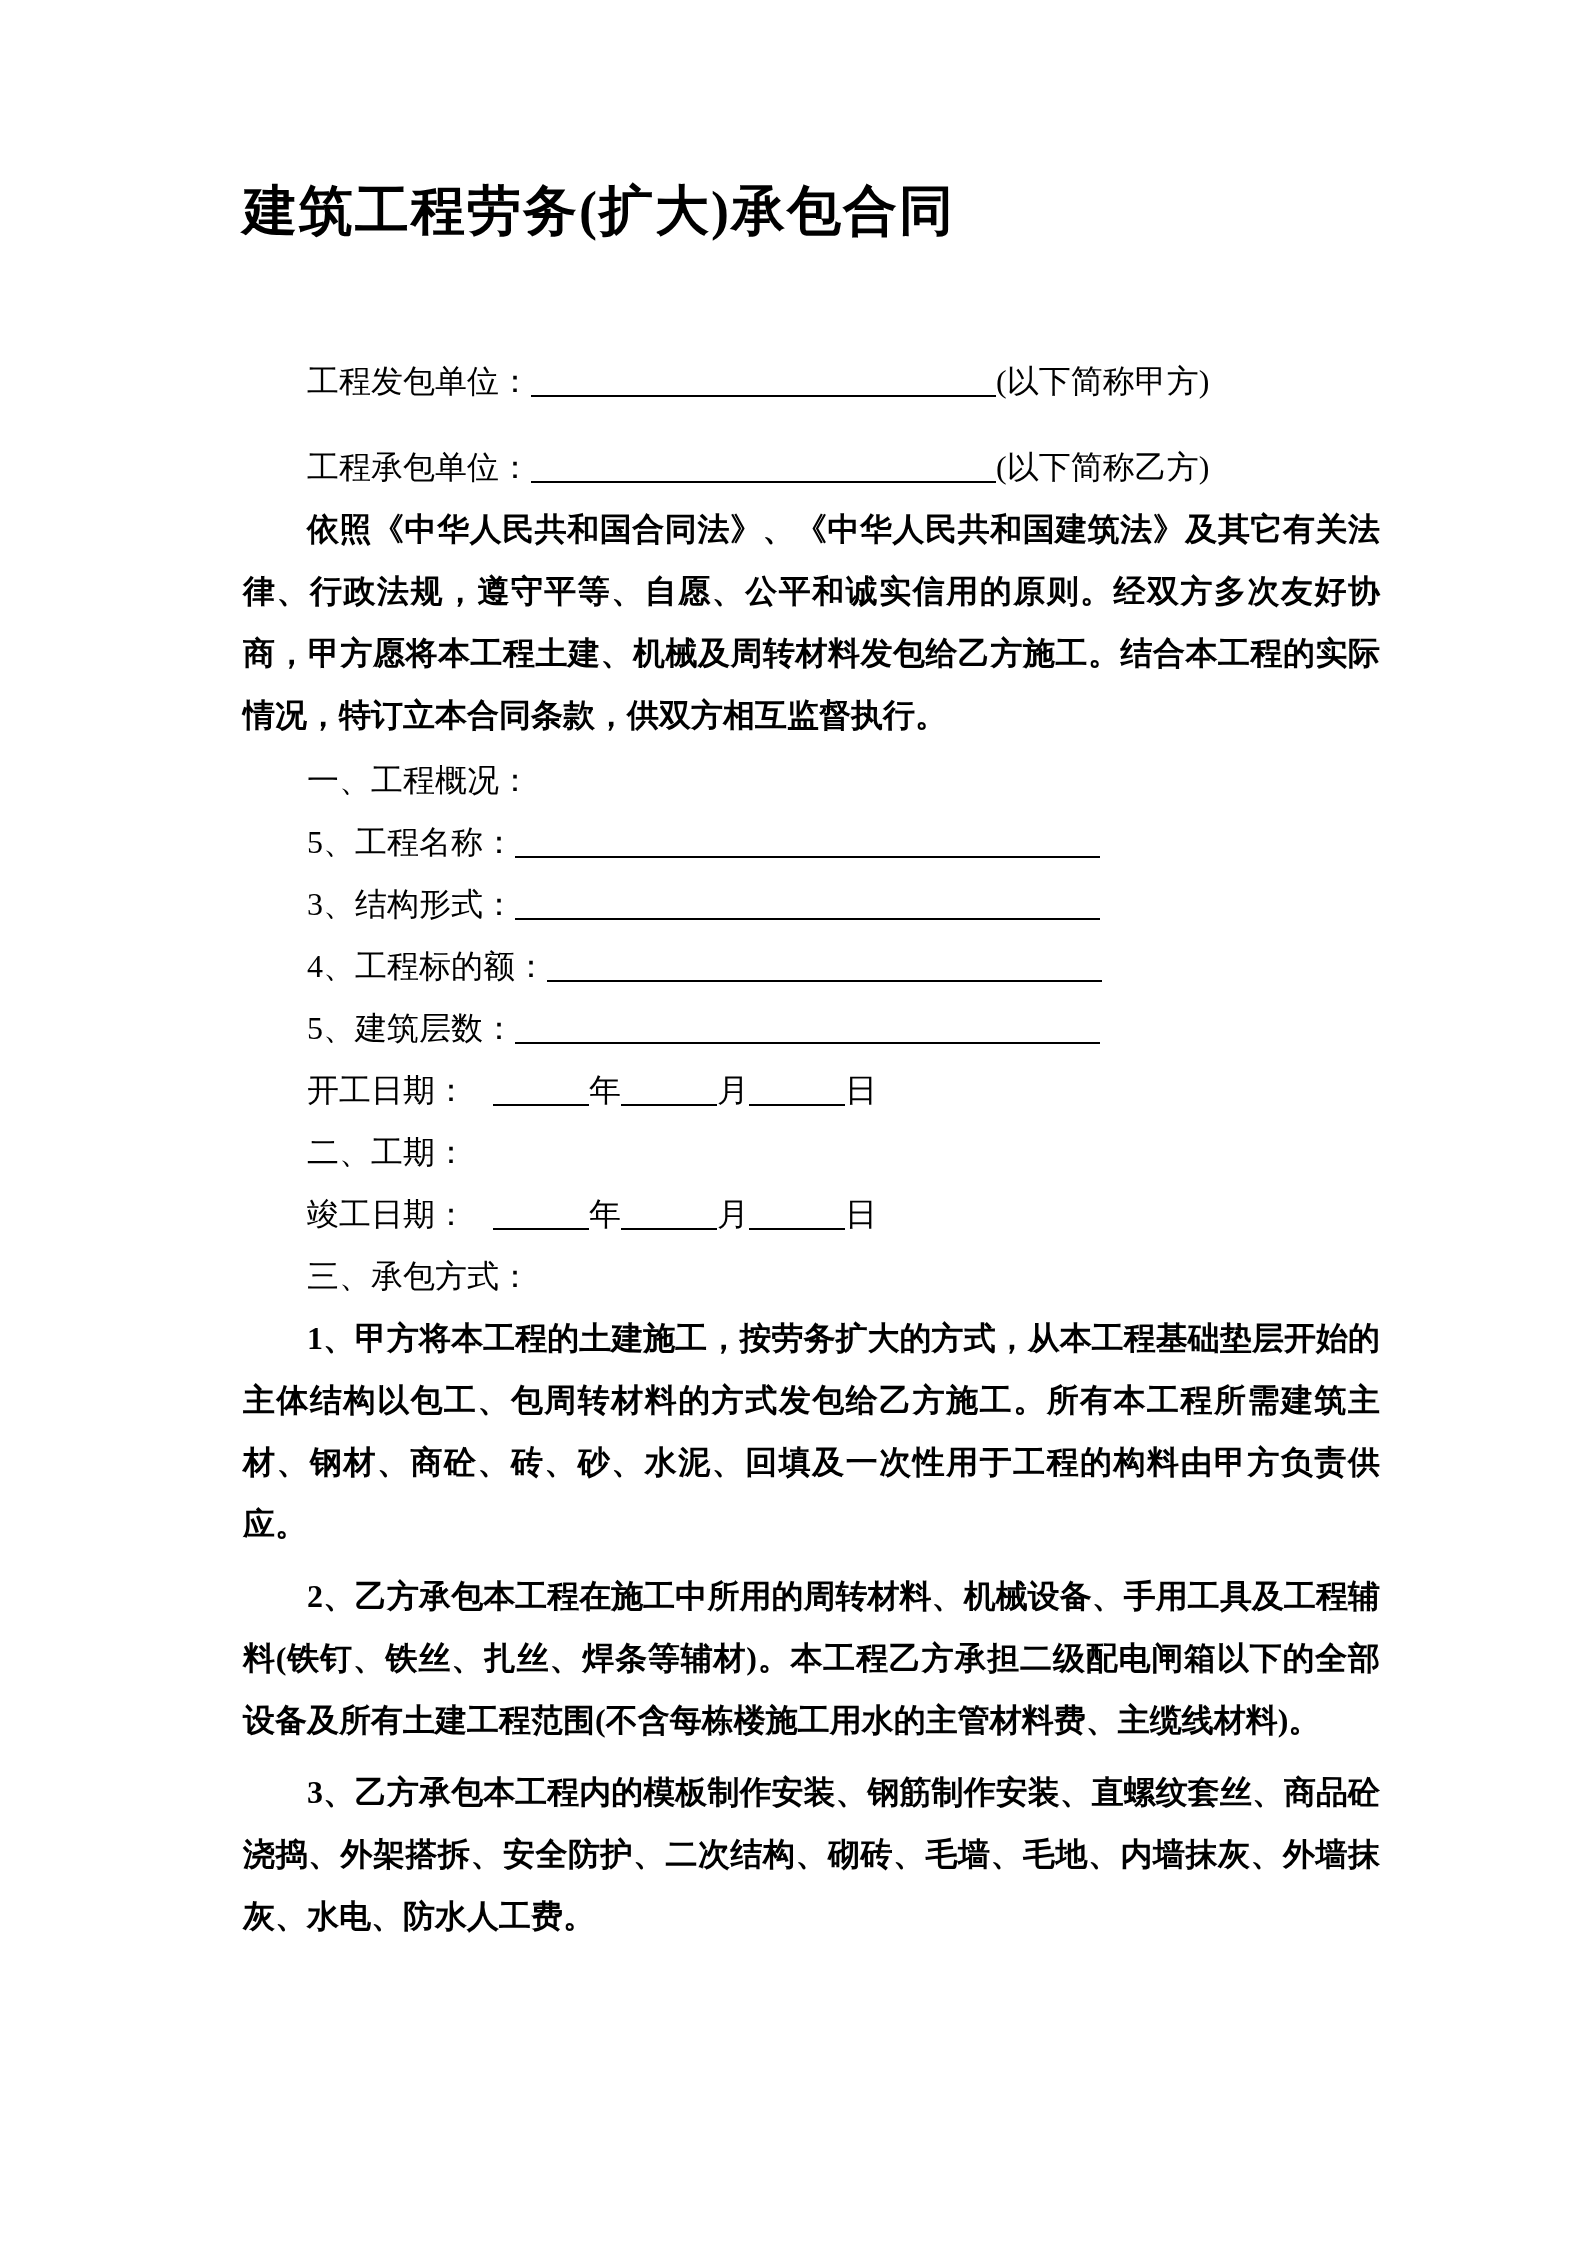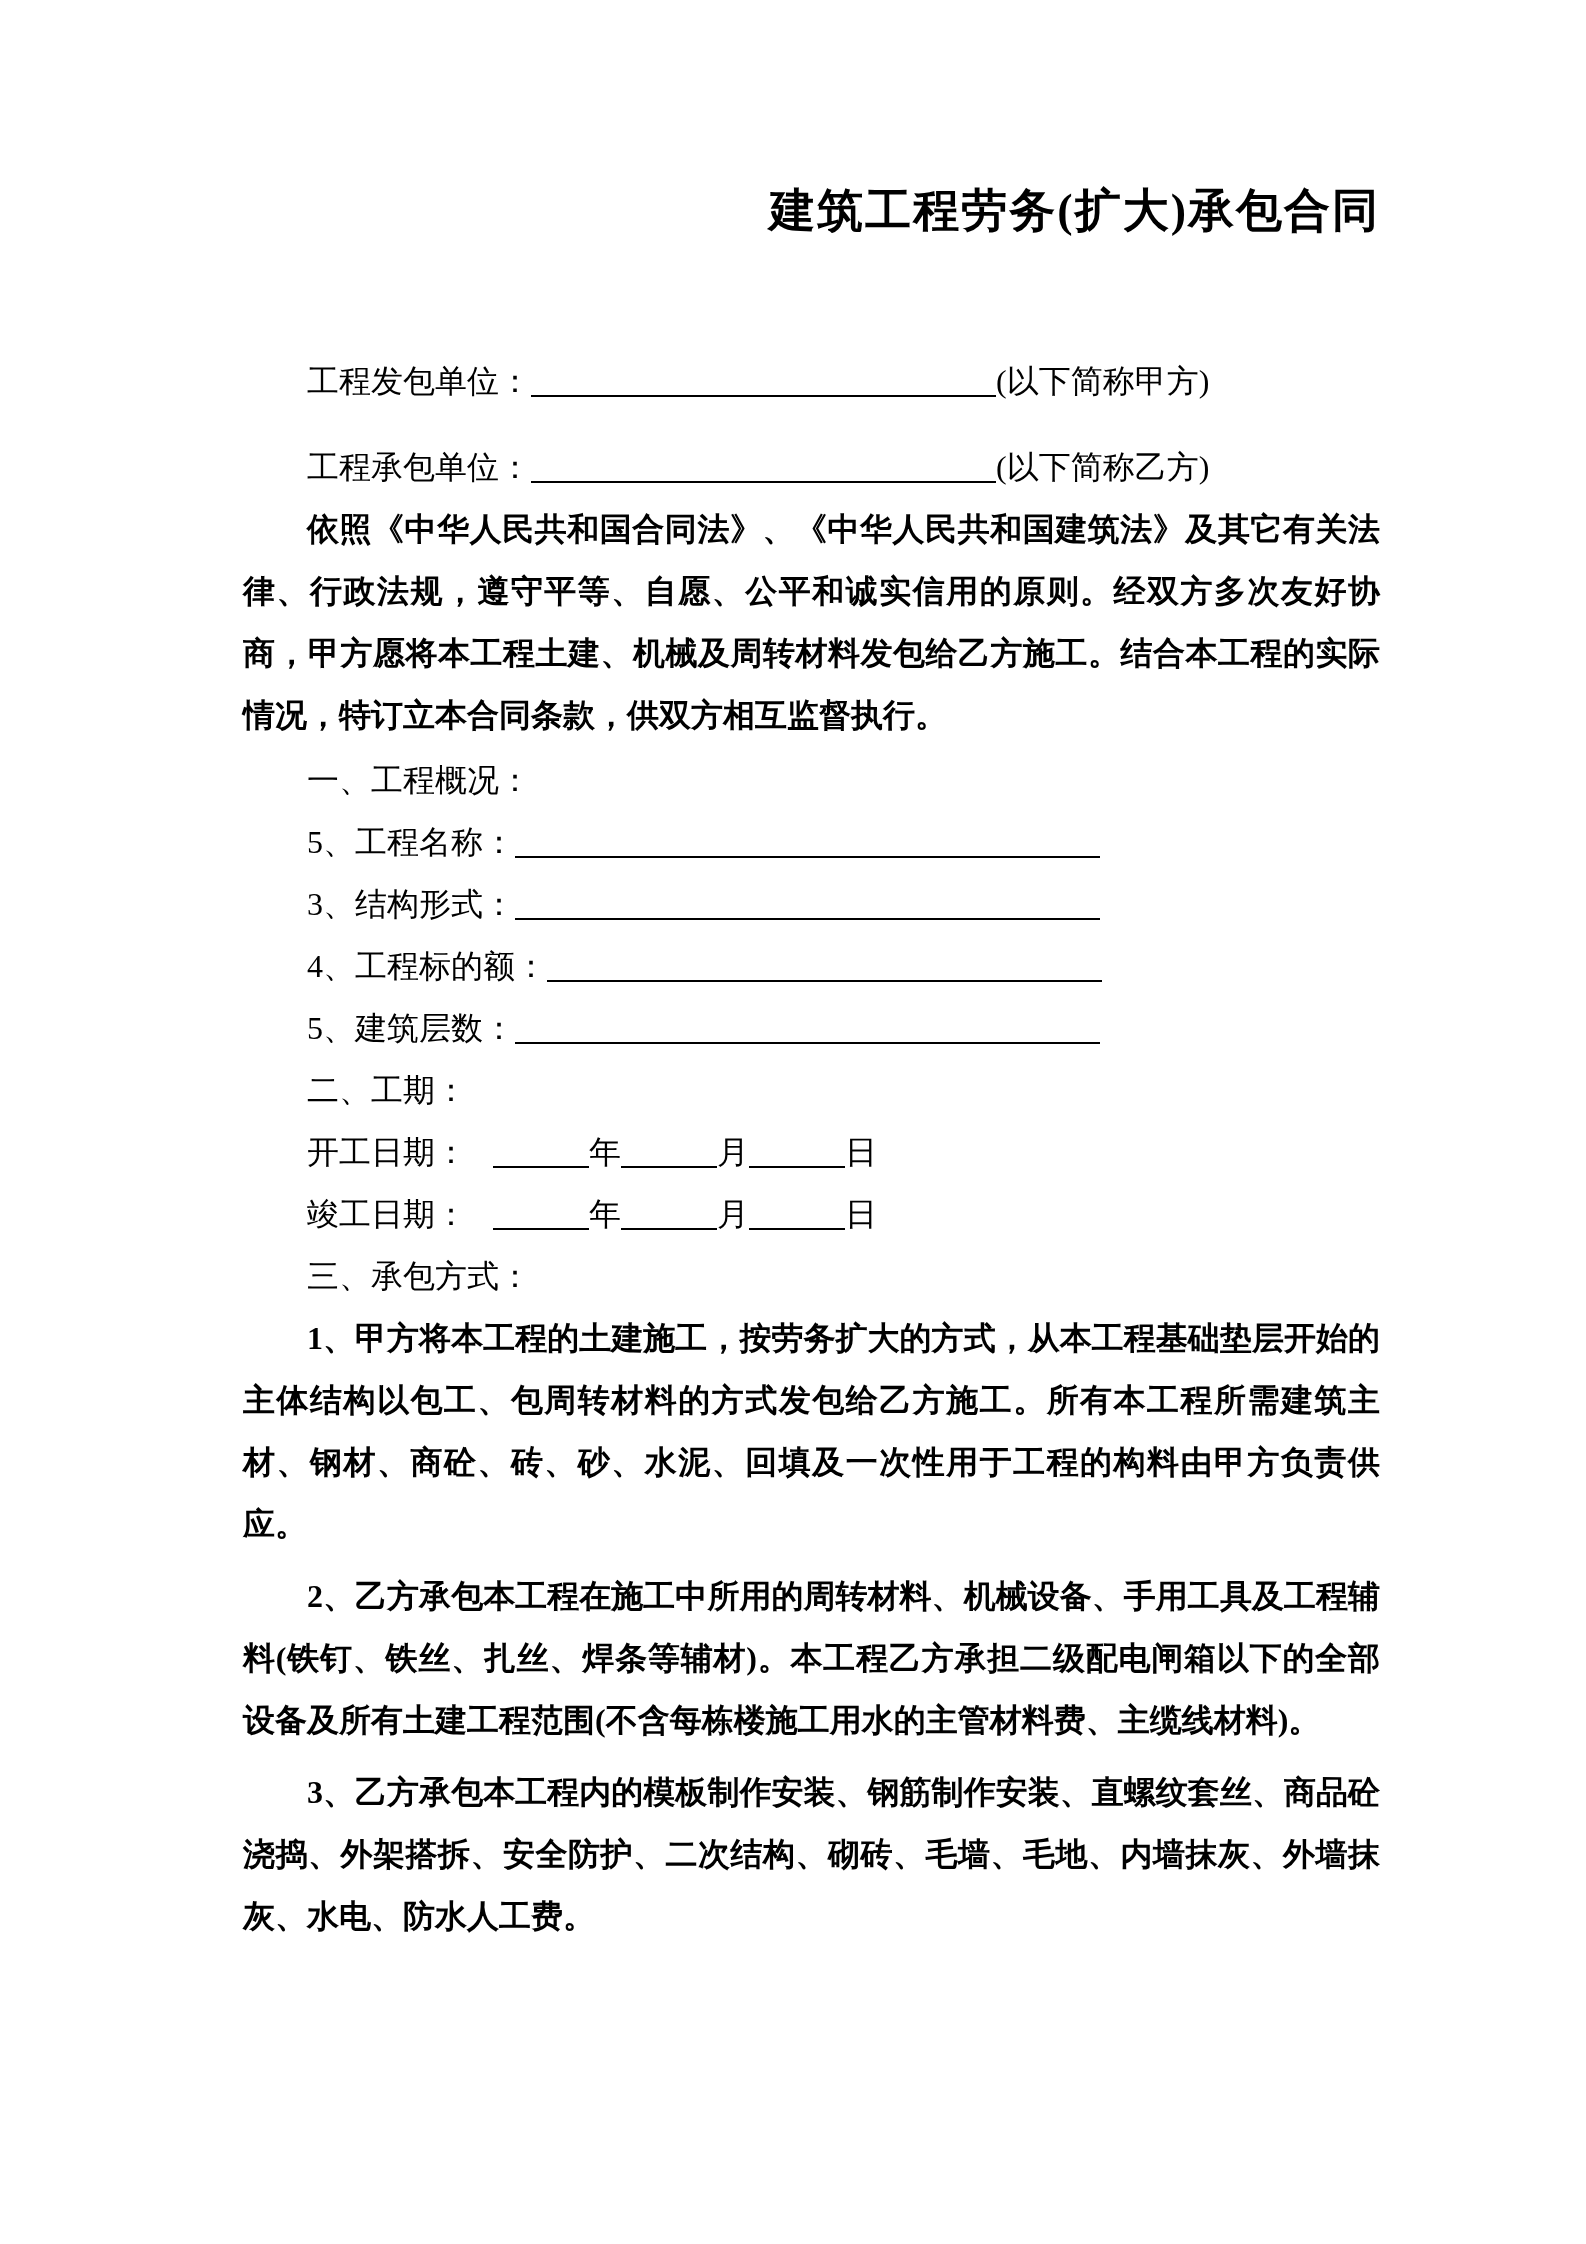--- a/index.html
+++ b/index.html
@@ -10,24 +10,24 @@
     box-sizing: border-box;
     padding: 180px 206px 0 243px;
     background: #ffffff;
     color: #000000;
     font-family: "Liberation Serif", "DejaVu Serif", serif;
     font-size: 32px;
     overflow: hidden;
   }
   .title {
     margin: 0 0 108px 0;
-    font-size: 46px;
+    font-size: 54px;
     font-weight: bold;
     line-height: 62px;
-    text-align: right;
+    text-align: left;
     letter-spacing: 2px;
     white-space: nowrap;
   }
   .party-line {
     padding-left: 64px;
     line-height: 62px;
     white-space: nowrap;
   }
   .party-line + .party-line { margin-top: 24px; }
   .blank {
@@ -89,25 +89,25 @@
 
   <div class="line">
     <span>4、工程标的额：</span><span class="blank item-blank-narrow blank"></span>
   </div>
 
   <div class="line">
     <span>5、建筑层数：</span><span class="blank item-blank"></span>
   </div>
 
 
-  <div class="line">二、工期：</div>
-
   <div class="line">
     <span>开工日期：</span><span class="blank date-blank date-blank-first"></span><span>年</span><span class="blank date-blank"></span><span>月</span><span class="blank date-blank"></span><span>日</span>
   </div>
+
+  <div class="line">二、工期：</div>
 
   <div class="line">
     <span>竣工日期：</span><span class="blank date-blank date-blank-first"></span><span>年</span><span class="blank date-blank"></span><span>月</span><span class="blank date-blank"></span><span>日</span>
   </div>
 
   <div class="line">三、承包方式：</div>
 
   <p class="para">1、甲方将本工程的土建施工，按劳务扩大的方式，从本工程基础垫层开始的主体结构以包工、包周转材料的方式发包给乙方施工。所有本工程所需建筑主材、钢材、商砼、砖、砂、水泥、回填及一次性用于工程的构料由甲方负责供应。</p>
   <p class="para para-gap">2、乙方承包本工程在施工中所用的周转材料、机械设备、手用工具及工程辅料(铁钉、铁丝、扎丝、焊条等辅材)。本工程乙方承担二级配电闸箱以下的全部设备及所有土建工程范围(不含每栋楼施工用水的主管材料费、主缆线材料)。</p>
   <p class="para para-gap">3、乙方承包本工程内的模板制作安装、钢筋制作安装、直螺纹套丝、商品砼浇捣、外架搭拆、安全防护、二次结构、砌砖、毛墙、毛地、内墙抹灰、外墙抹灰、水电、防水人工费。</p>

